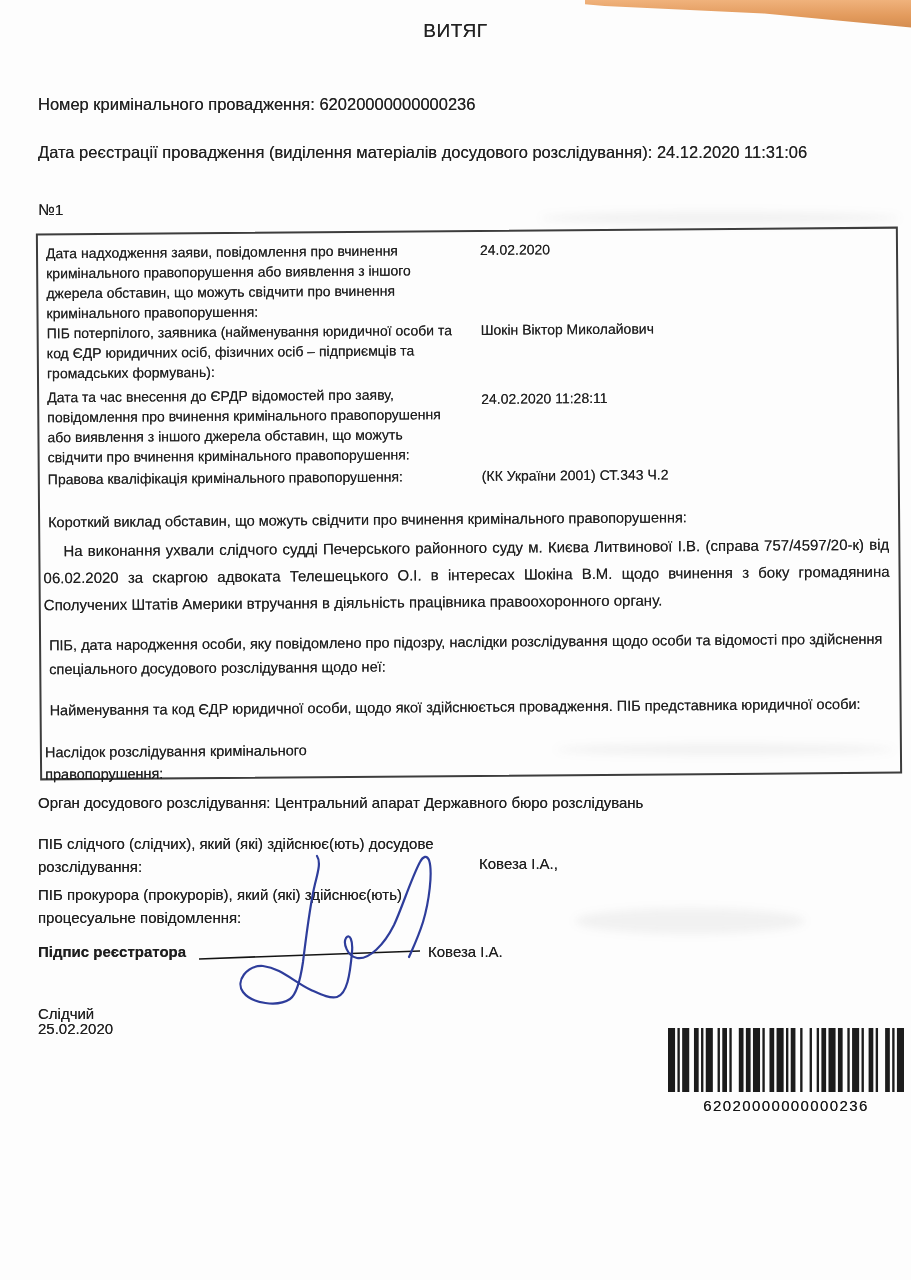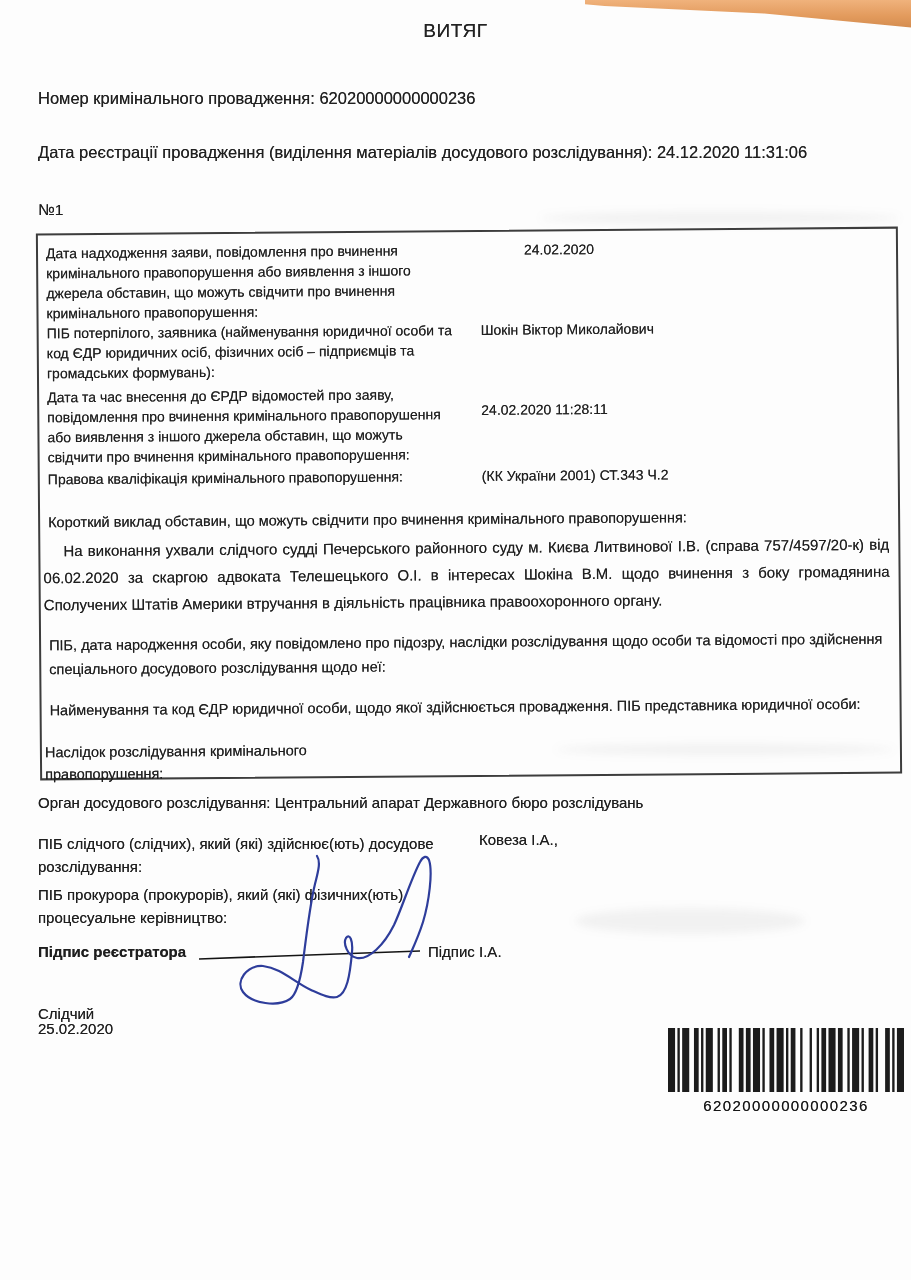--- a/index.html
+++ b/index.html
@@ -49,63 +49,63 @@
 
 <div class="page">
 
   <div class="abs wood"></div>
   <div class="abs smudge" style="left:540px;top:212px;width:360px;height:12px;"></div>
   <div class="abs smudge" style="left:555px;top:744px;width:340px;height:11px;"></div>
   <div class="abs smudge" style="left:575px;top:908px;width:230px;height:26px;"></div>
 
   <div class="abs title" style="top:20px;">ВИТЯГ</div>
 
-  <div class="abs meta" style="top:85px;">
+  <div class="abs meta" style="top:91px;">
     <span>Номер кримінального провадження:</span>
     <span>62020000000000236</span>
   </div>
 
   <div class="abs meta" style="top:139px;width:838px;">Дата реєстрації провадження (виділення матеріалів досудового розслідування): 24.12.2020 11:31:06</div>
 
   <div class="abs num" style="top:201px;">№1</div>
 
   <div class="abs doc-table">
 
     <div class="t-abs row-label" style="top:8px;">Дата надходження заяви, повідомлення про вчинення кримінального правопорушення або виявлення з іншого джерела обставин, що можуть свідчити про вчинення кримінального правопорушення:</div>
-    <div class="v-abs row-value" style="top:8px;margin-left:44px;">24.02.2020</div>
+    <div class="v-abs row-value" style="top:8px;">24.02.2020</div>
 
     <div class="t-abs row-label" style="top:88px;">ПІБ потерпілого, заявника (найменування юридичної особи та код ЄДР юридичних осіб, фізичних осіб – підприємців та громадських формувань):</div>
     <div class="v-abs row-value" style="top:88px;">Шокін Віктор Миколайович</div>
 
     <div class="t-abs row-label" style="top:152px;">Дата та час внесення до ЄРДР відомостей про заяву, повідомлення про вчинення кримінального правопорушення або виявлення з іншого джерела обставин, що можуть свідчити про вчинення кримінального правопорушення:</div>
-    <div class="v-abs row-value" style="top:168px;">24.02.2020 11:28:11</div>
+    <div class="v-abs row-value" style="top:157px;">24.02.2020 11:28:11</div>
 
     <div class="t-abs row-label" style="top:234px;width:440px;">Правова кваліфікація кримінального правопорушення:</div>
     <div class="v-abs row-value" style="top:234px;">(КК України 2001) СТ.343 Ч.2</div>
 
     <div class="t-abs sec" style="top:275px;">Короткий виклад обставин, що можуть свідчити про вчинення кримінального правопорушення:</div>
 
     <div class="abs summary-text" style="top:302px;">На виконання ухвали слідчого судді Печерського районного суду м. Києва Литвинової І.В. (справа 757/4597/20-к) від 06.02.2020 за скаргою адвоката Телешецького О.І. в інтересах Шокіна В.М. щодо вчинення з боку громадянина Сполучених Штатів Америки втручання в діяльність працівника правоохоронного органу.</div>
 
     <div class="t-abs sec" style="top:398px;">ПІБ, дата народження особи, яку повідомлено про підозру, наслідки розслідування щодо особи та відомості про здійснення спеціального досудового розслідування щодо неї:</div>
 
     <div class="t-abs sec" style="top:463px;">Найменування та код ЄДР юридичної особи, щодо якої здійснюється провадження. ПІБ представника юридичної особи:</div>
 
     <div class="t-abs sec outcome" style="top:506px;left:3px;">Наслідок розслідування кримінального правопорушення:</div>
   </div>
 
   <div class="abs foot" style="top:791px;width:860px;">Орган досудового розслідування: Центральний апарат Державного бюро розслідувань</div>
 
   <div class="abs foot" style="top:832px;width:442px;">ПІБ слідчого (слідчих), який (які) здійснює(ють) досудове розслідування:</div>
-  <div class="abs foot" style="top:828px;left:479px;">Ковеза І.А.,</div>
+  <div class="abs foot" style="top:852px;left:479px;">Ковеза І.А.,</div>
 
-  <div class="abs foot" style="top:883px;width:442px;">ПІБ прокурора (прокурорів), який (які) фізичних(ють) процесуальне керівництво:</div>
+  <div class="abs foot" style="top:883px;width:442px;">ПІБ прокурора (прокурорів), який (які) здійснює(ють) процесуальне повідомлення:</div>
 
   <div class="abs foot" style="top:940px;font-weight:bold;">Підпис реєстратора</div>
-  <div class="abs foot" style="top:940px;left:428px;">Підпис І.А.</div>
+  <div class="abs foot" style="top:940px;left:428px;">Ковеза І.А.</div>
 
   <div class="abs foot" style="top:1002px;">Слідчий</div>
   <div class="abs foot" style="top:1017px;">25.02.2020</div>
 
   <svg class="abs sig-svg" width="911" height="1280" viewBox="0 0 911 1280">
     <line x1="199" y1="959" x2="420" y2="951" stroke="#141414" stroke-width="1.7"></line>
     <path d="M 317 856
              C 321 862, 318 872, 315 884
              C 310 904, 306 938, 303 962
              C 300 982, 296 995, 290 999

